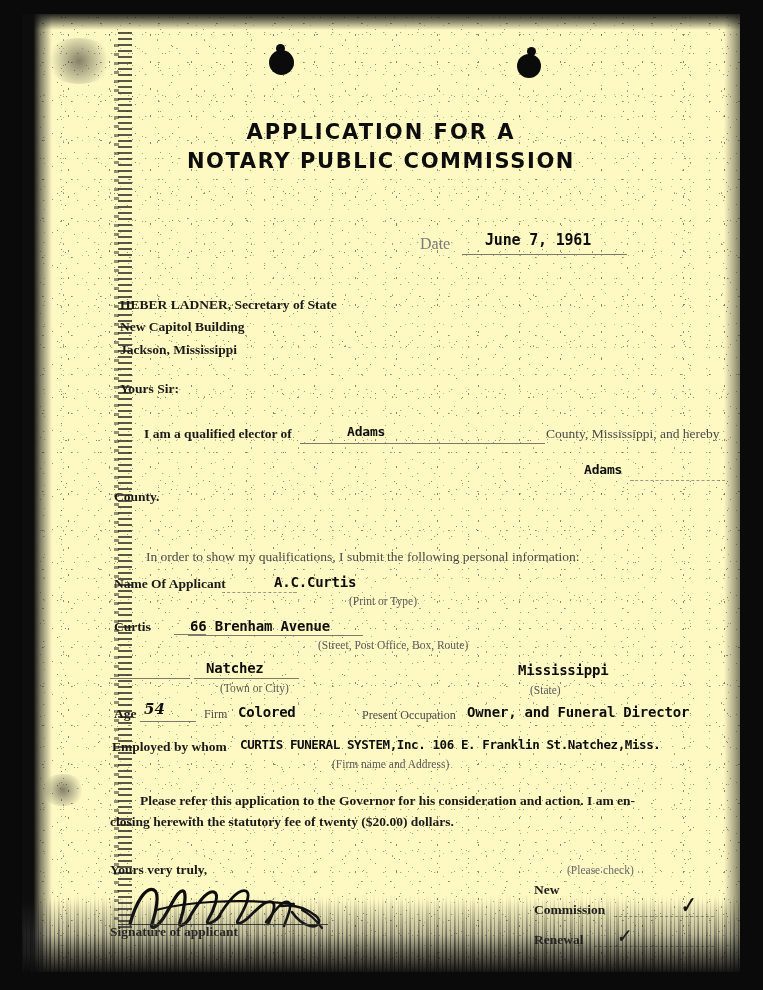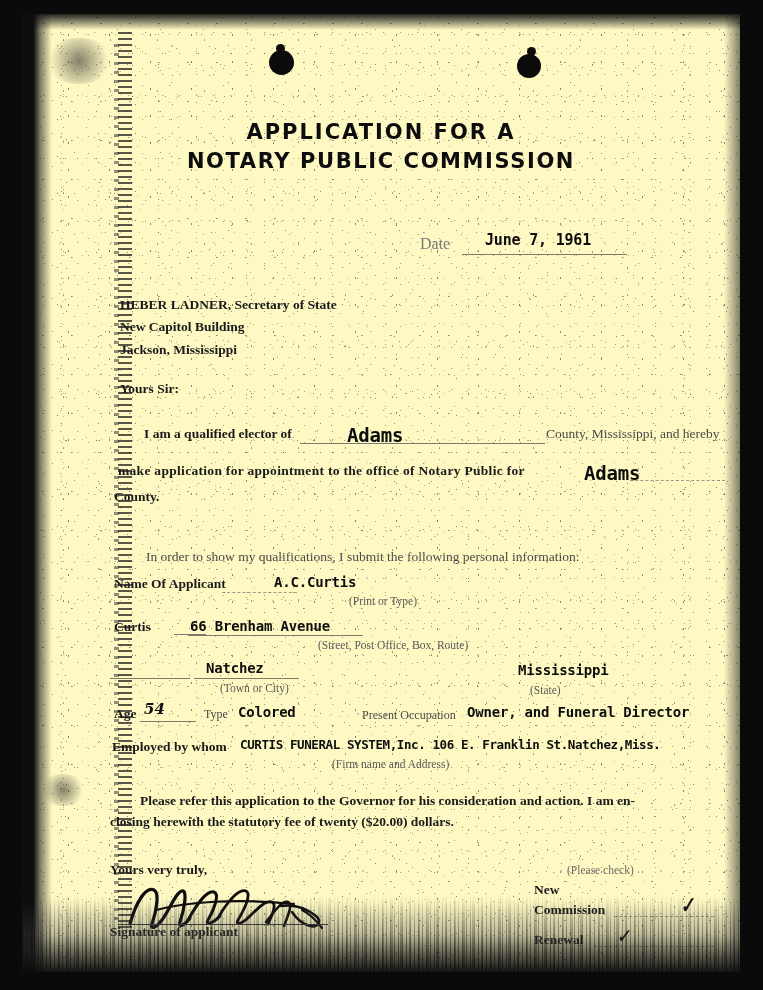--- a/index.html
+++ b/index.html
@@ -131,21 +131,21 @@
   .form.light{font-weight:400;color:#4a4a4a;}
   .form.faint{font-weight:400;color:#7b7b7b;}
   .cap{
     font-family:"Liberation Serif",serif;
     font-size:11.5px;color:#5a5a5a;font-weight:400;
   }
 
   
   .tw{
     font-family:"DejaVu Sans Mono",monospace;
-    font-size:19px;
+    font-size:13px;
     font-weight:700;
     color:#0d0d0d;
     letter-spacing:-0.2px;
   }
   .tw.sm{font-size:12.5px;}
 
   
   .hand{
     font-family:"DejaVu Serif",serif;
     font-weight:700;
@@ -210,21 +210,20 @@
     <div class="txt form" style="left:98px;top:305px;">New Capitol Building</div>
     <div class="txt form" style="left:98px;top:328px;">Jackson, Mississippi</div>
 
     <div class="txt form" style="left:98px;top:367px;">Yours Sir:</div>
 
     <div class="txt form" style="left:122px;top:412px;">I am a qualified elector of</div>
     <div class="txt tw" style="left:325px;top:410px;">Adams</div>
     <div class="rule" style="left:278px;top:429px;width:245px;"></div>
     <div class="txt form light" style="left:524px;top:412px;">County, Mississippi, and hereby</div>
 
-    <div class="txt form" style="left:96px;top:449px;letter-spacing:.3px;">make application for appointment to the office of Notary Public for</div>
     <div class="txt tw" style="left:562px;top:448px;">Adams</div>
     <div class="rule dash" style="left:608px;top:466px;width:95px;"></div>
     <div class="txt form" style="left:92px;top:475px;">County.</div>
 
     <div class="txt form light" style="left:124px;top:535px;">In order to show my qualifications, I submit the following personal information:</div>
 
     <div class="txt form" style="left:92px;top:562px;">Name Of Applicant</div>
     <div class="rule dash" style="left:200px;top:578px;width:75px;"></div>
     <div class="txt tw" style="left:252px;top:560px;font-size:14px;">A.C.Curtis</div>
     <div class="txt cap" style="left:327px;top:581px;">(Print or Type)</div>
@@ -239,21 +238,21 @@
     <div class="txt tw" style="left:184px;top:646px;font-size:14px;">Natchez</div>
     <div class="rule" style="left:172px;top:664px;width:105px;"></div>
     <div class="txt cap" style="left:198px;top:668px;">(Town or City)</div>
 
     <div class="txt tw" style="left:470px;top:648px;font-size:14px;padding-left:26px;">Mississippi</div>
     <div class="txt cap" style="left:508px;top:670px;">(State)</div>
 
     <div class="txt form" style="left:92px;top:692px;">Age</div>
     <div class="txt hand" style="left:122px;top:686px;">54</div>
     <div class="rule" style="left:118px;top:707px;width:56px;"></div>
-    <div class="txt form light" style="left:182px;top:693px;font-size:12px;">Type</div>
+    <div class="txt form light" style="left:182px;top:693px;font-size:12px;">Firm</div>
     <div class="txt tw" style="left:216px;top:690px;font-size:14px;">Colored</div>
     <div class="txt form light" style="left:340px;top:694px;font-size:12px;">Present Occupation</div>
     <div class="txt tw" style="left:445px;top:690px;font-size:14px;">Owner, and Funeral Director</div>
 
     <div class="txt form" style="left:90px;top:725px;">Employed by whom</div>
     <div class="txt tw sm" style="left:218px;top:723px;letter-spacing:-0.4px;text-align:right;">CURTIS FUNERAL SYSTEM,Inc. 106 E. Franklin St.Natchez,Miss.</div>
     <div class="txt cap" style="left:310px;top:744px;">(Firm name and Address)</div>
 
     <div class="txt form" style="left:118px;top:779px;">Please refer this application to the Governor for his consideration and action. I am en-</div>
     <div class="txt form" style="left:88px;top:800px;">closing herewith the statutory fee of twenty ($20.00) dollars.</div>

